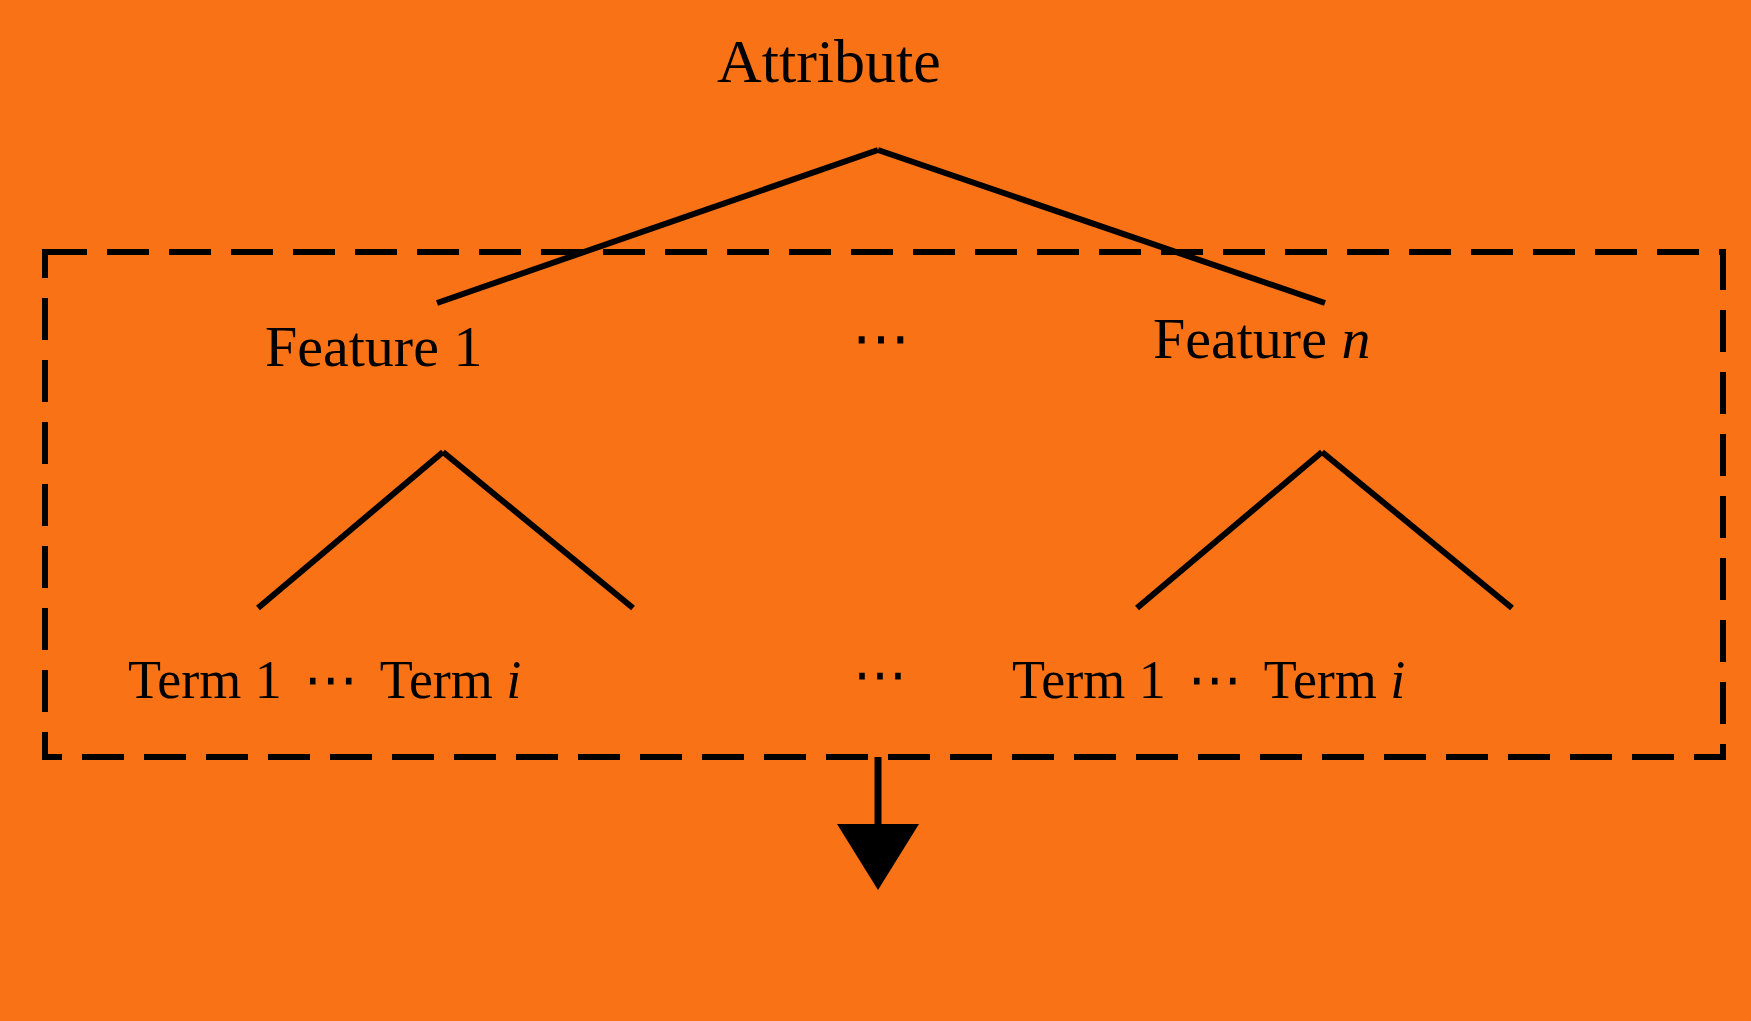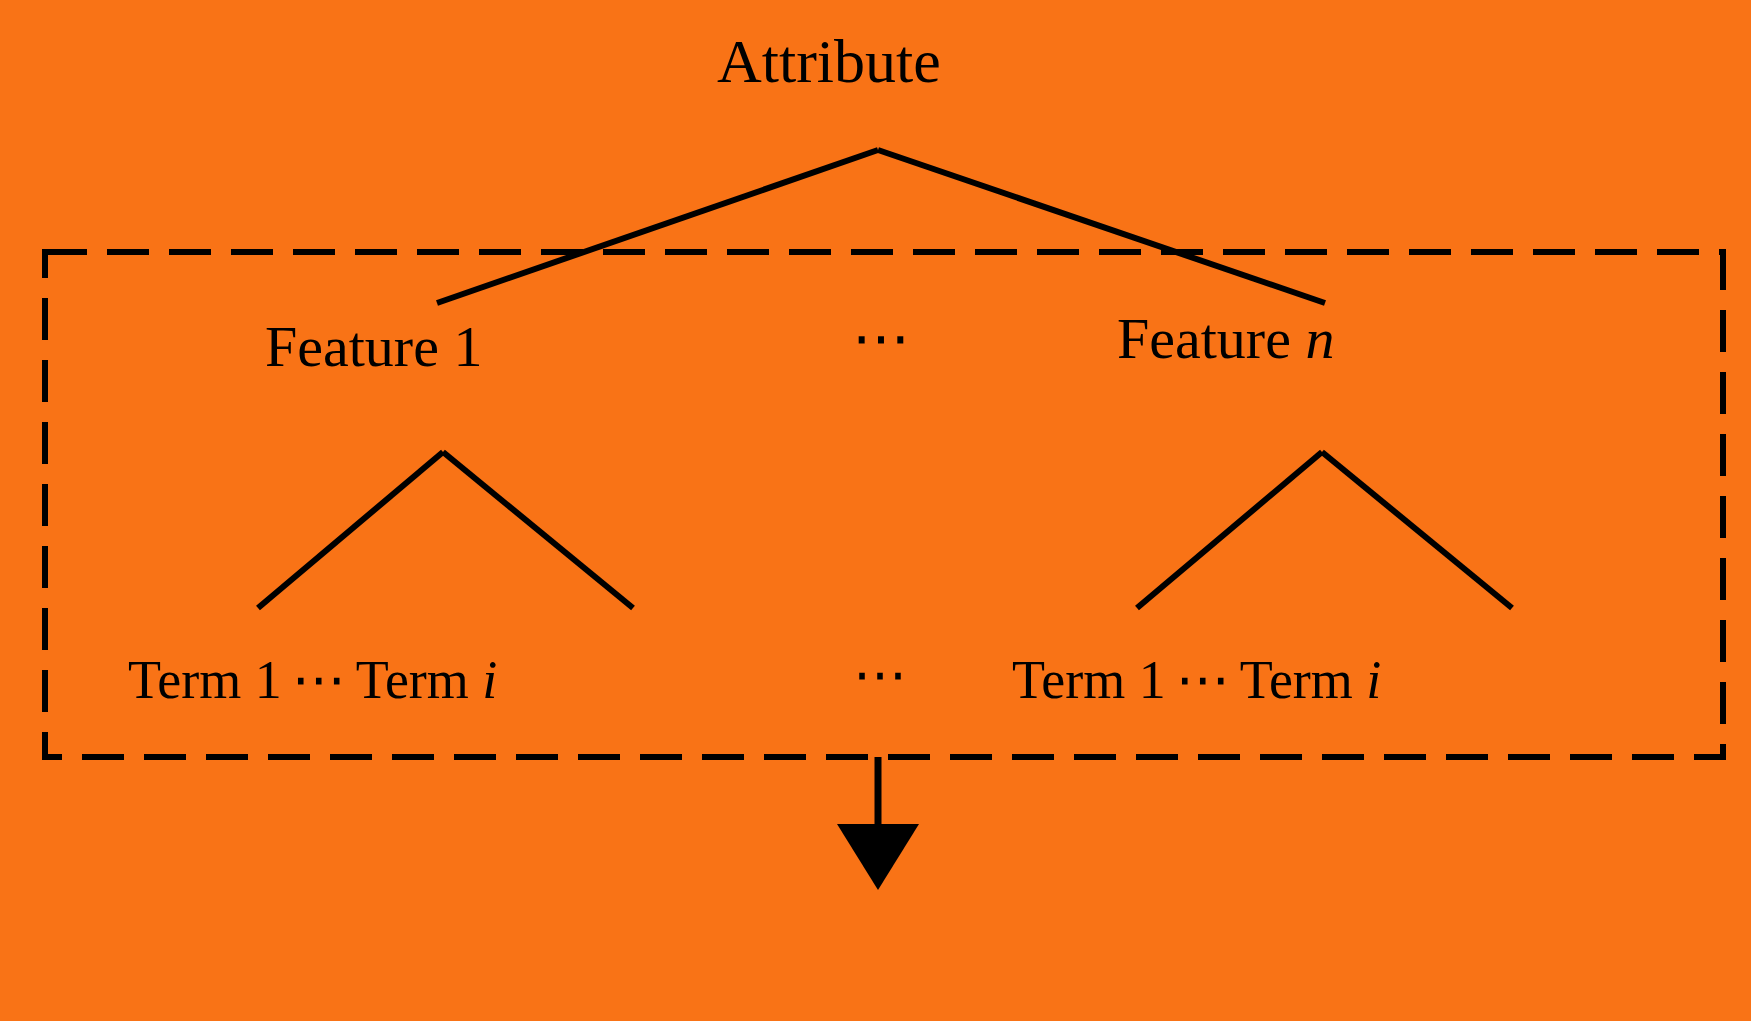--- a/index.html
+++ b/index.html
@@ -37,20 +37,21 @@
     -webkit-font-smoothing: antialiased;
   }
   .lvl-root {
     font-size: 62px;
   }
   .lvl-feature {
     font-size: 58px;
   }
   .lvl-term {
     font-size: 54px;
+    gap: 12px;
   }
   .lvl-output {
     font-size: 62px;
   }
   .italic-var {
     font-style: italic;
   }
   .ellipsis-h {
     position: absolute;
     font-family: "Liberation Serif", "DejaVu Serif", serif;
@@ -100,21 +101,21 @@
       <polygon points="837,824 919,824 878,890" fill="#000000"></polygon>
     </g>
   </svg>
 
   <div class="node-label lvl-root" style="left:717px; top:30px;">Attribute</div>
 
   <div class="node-label lvl-feature" style="left:265px; top:310px;margin-top:8px;"><span>Feature</span>&nbsp;<span>1</span></div>
 
   <div class="ellipsis-h lvl-feature" style="left:852px; top:310px; font-size:58px;">⋯</div>
 
-  <div class="node-label lvl-feature" style="left:1117px; top:310px;"><span>Feature</span>&nbsp;<span class="italic-var">n</span></div>
+  <div class="node-label lvl-feature" style="left:1153px; top:310px;"><span>Feature</span>&nbsp;<span class="italic-var">n</span></div>
 
   <div class="term-group lvl-term" style="left:128px; top:648px;">
     <span><span>Term</span>&nbsp;<span>1</span></span>
     <span class="term-sep">⋯</span>
     <span><span>Term</span>&nbsp;<span class="italic-var">i</span></span>
   </div>
 
   <div class="ellipsis-h lvl-term" style="left:853px; top:648px; font-size:54px;">⋯</div>
 
   <div class="term-group lvl-term" style="left:1012px; top:648px;">

